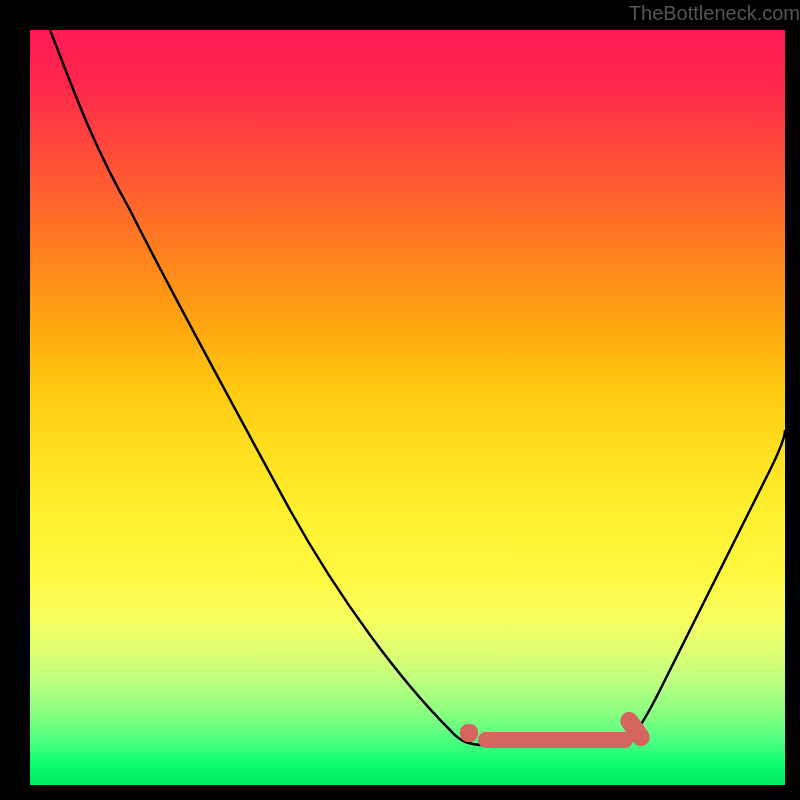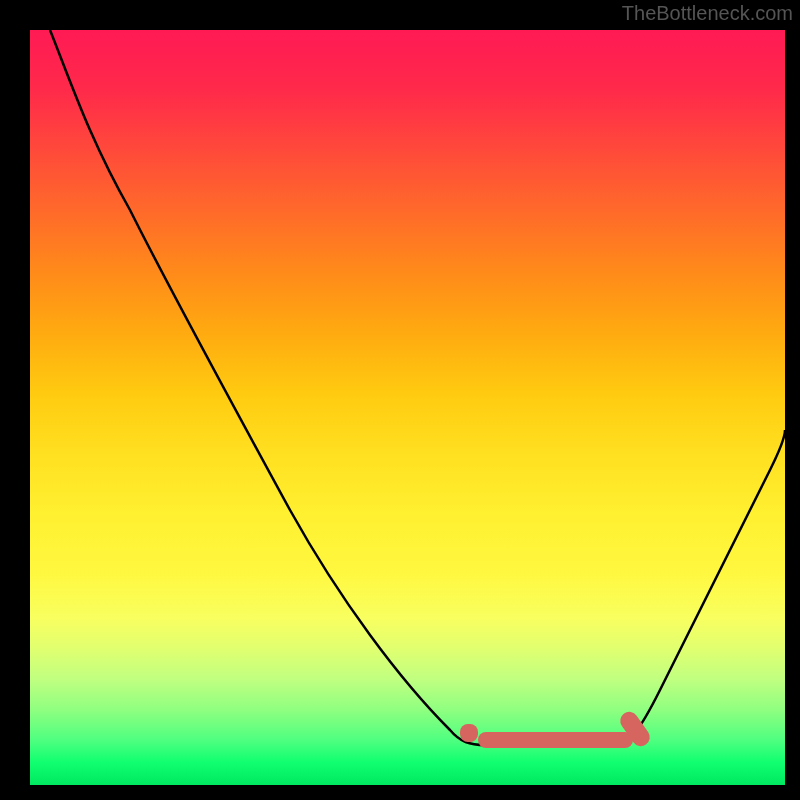--- a/index.html
+++ b/index.html
@@ -6,21 +6,21 @@
   body {
     width: 800px;
     height: 800px;
     background: #000;
     position: relative;
     font-family: Arial, sans-serif;
   }
   .watermark {
     position: absolute;
     top: 2px;
-    right: 7px;
+    right: 0;
     color: #555;
     font-size: 20px;
     font-weight: normal;
     z-index: 10;
   }
   .plot-area {
     position: absolute;
     left: 30px;
     top: 30px;
     width: 755px;

